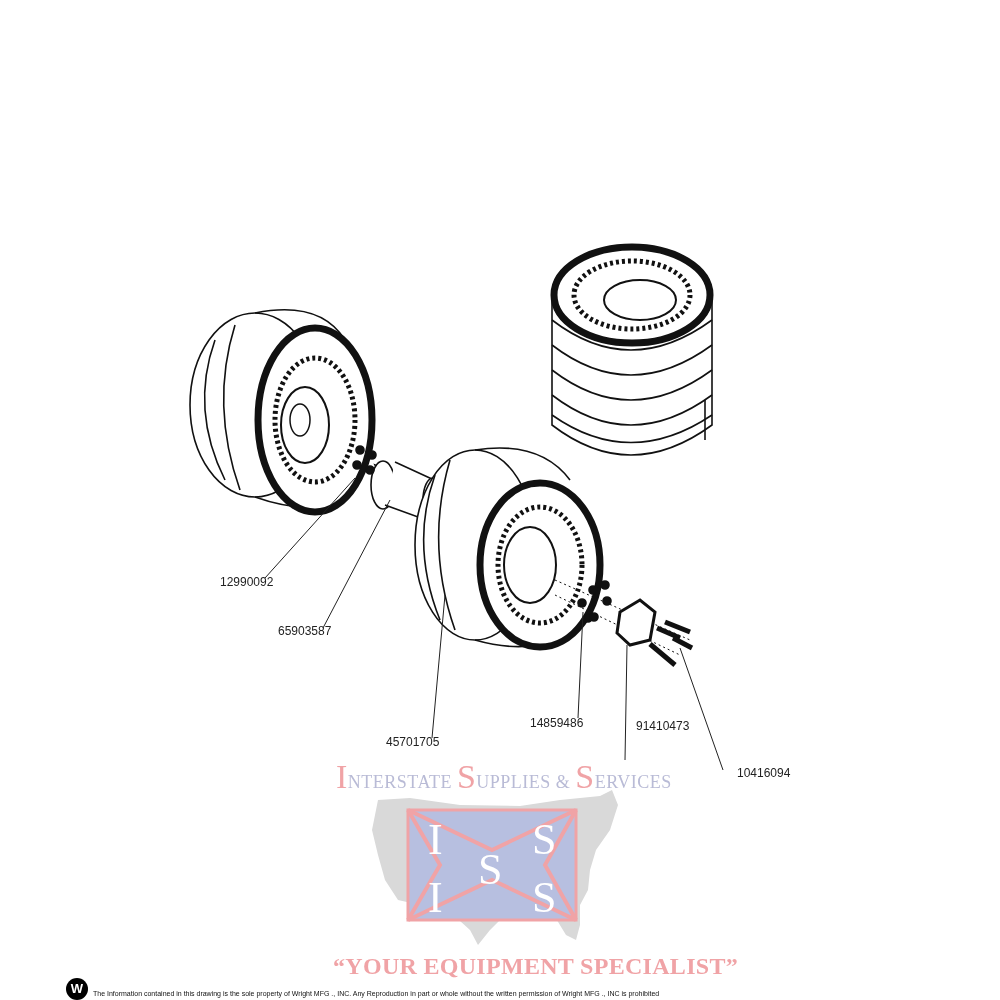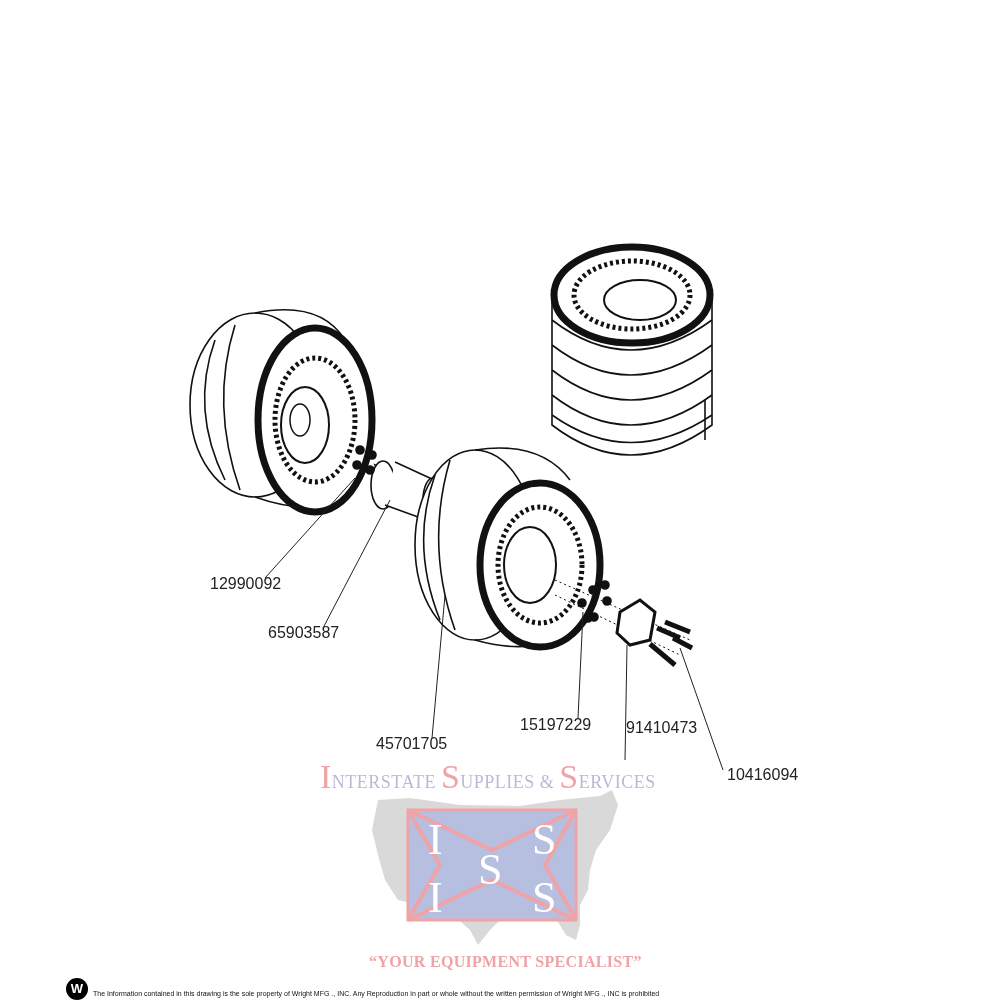--- a/index.html
+++ b/index.html
@@ -1,21 +1,21 @@
 <!DOCTYPE html>
 <html><head>
 <meta charset="utf-8">
 <style>
   html, body { margin:0; padding:0; background:#ffffff; }
   body { width:1000px; height:1000px; position:relative; overflow:hidden; font-family:"Liberation Sans", sans-serif; }
   .art { position:absolute; left:0; top:0; width:1000px; height:1000px; }
-  .part-label { position:absolute; font-family:"Liberation Sans", sans-serif; font-size:16px; color:#222; white-space:nowrap; }
-  .wm-title { position:absolute; left:320px; top:760px; font-family:"Liberation Serif", serif; color:#b9bbd6; font-size:18px; letter-spacing:0.5px; white-space:nowrap; }
+  .part-label { position:absolute; font-family:"Liberation Sans", sans-serif; font-size:12px; color:#222; white-space:nowrap;margin-left:10px; }
+  .wm-title { position:absolute; left:336px; top:760px; font-family:"Liberation Serif", serif; color:#b9bbd6; font-size:18px; letter-spacing:0.5px; white-space:nowrap; }
   .wm-title .big { color:#f0a3a6; font-size:34px; line-height:1; }
-  .wm-slogan { position:absolute; left:333px; top:953px; font-family:"Liberation Serif", serif; color:#f0a3a6; font-size:16px; font-weight:bold; white-space:nowrap; letter-spacing:0.3px;margin-left:36px; }
+  .wm-slogan { position:absolute; left:333px; top:953px; font-family:"Liberation Serif", serif; color:#f0a3a6; font-size:24px; font-weight:bold; white-space:nowrap; letter-spacing:0.3px; }
   .footer-logo { position:absolute; left:66px; top:978px; width:22px; height:22px; border-radius:50%; background:#000; color:#fff; font-weight:bold; font-size:13px; text-align:center; line-height:22px; font-family:"Liberation Sans", sans-serif; }
   .footer-text { position:absolute; left:93px; top:990px; font-size:7px; color:#111; white-space:nowrap; font-family:"Liberation Sans", sans-serif; }
   .iss-letter { position:absolute; font-family:"Liberation Serif", serif; color:#ffffff; font-size:44px; line-height:1; }
 </style>
 </head>
 <body>
 
 <svg class="art" viewBox="0 0 1000 1000" xmlns="http://www.w3.org/2000/svg">
 
   <g>
@@ -98,21 +98,21 @@
     <line x1="432" y1="738" x2="445" y2="595"></line>
     <line x1="578" y1="718" x2="583" y2="612"></line>
     <line x1="625" y1="760" x2="627" y2="645"></line>
     <line x1="723" y1="770" x2="680" y2="648"></line>
   </g>
 </svg>
 
 <div class="part-label" style="left:210px;top:575px">12990092</div>
 <div class="part-label" style="left:268px;top:624px">65903587</div>
 <div class="part-label" style="left:376px;top:735px">45701705</div>
-<div class="part-label" style="left:520px;top:716px">15197229</div>
+<div class="part-label" style="left:520px;top:716px">14859486</div>
 <div class="part-label" style="left:626px;top:719px">91410473</div>
 <div class="part-label" style="left:727px;top:766px">10416094</div>
 
 <div class="wm-title">
   <span class="big">I</span><span>NTERSTATE </span><span class="big">S</span><span>UPPLIES &amp; </span><span class="big">S</span><span>ERVICES</span>
 </div>
 
 <span class="iss-letter" style="left:428px;top:818px">I</span>
 <span class="iss-letter" style="left:532px;top:818px">S</span>
 <span class="iss-letter" style="left:478px;top:848px">S</span>

